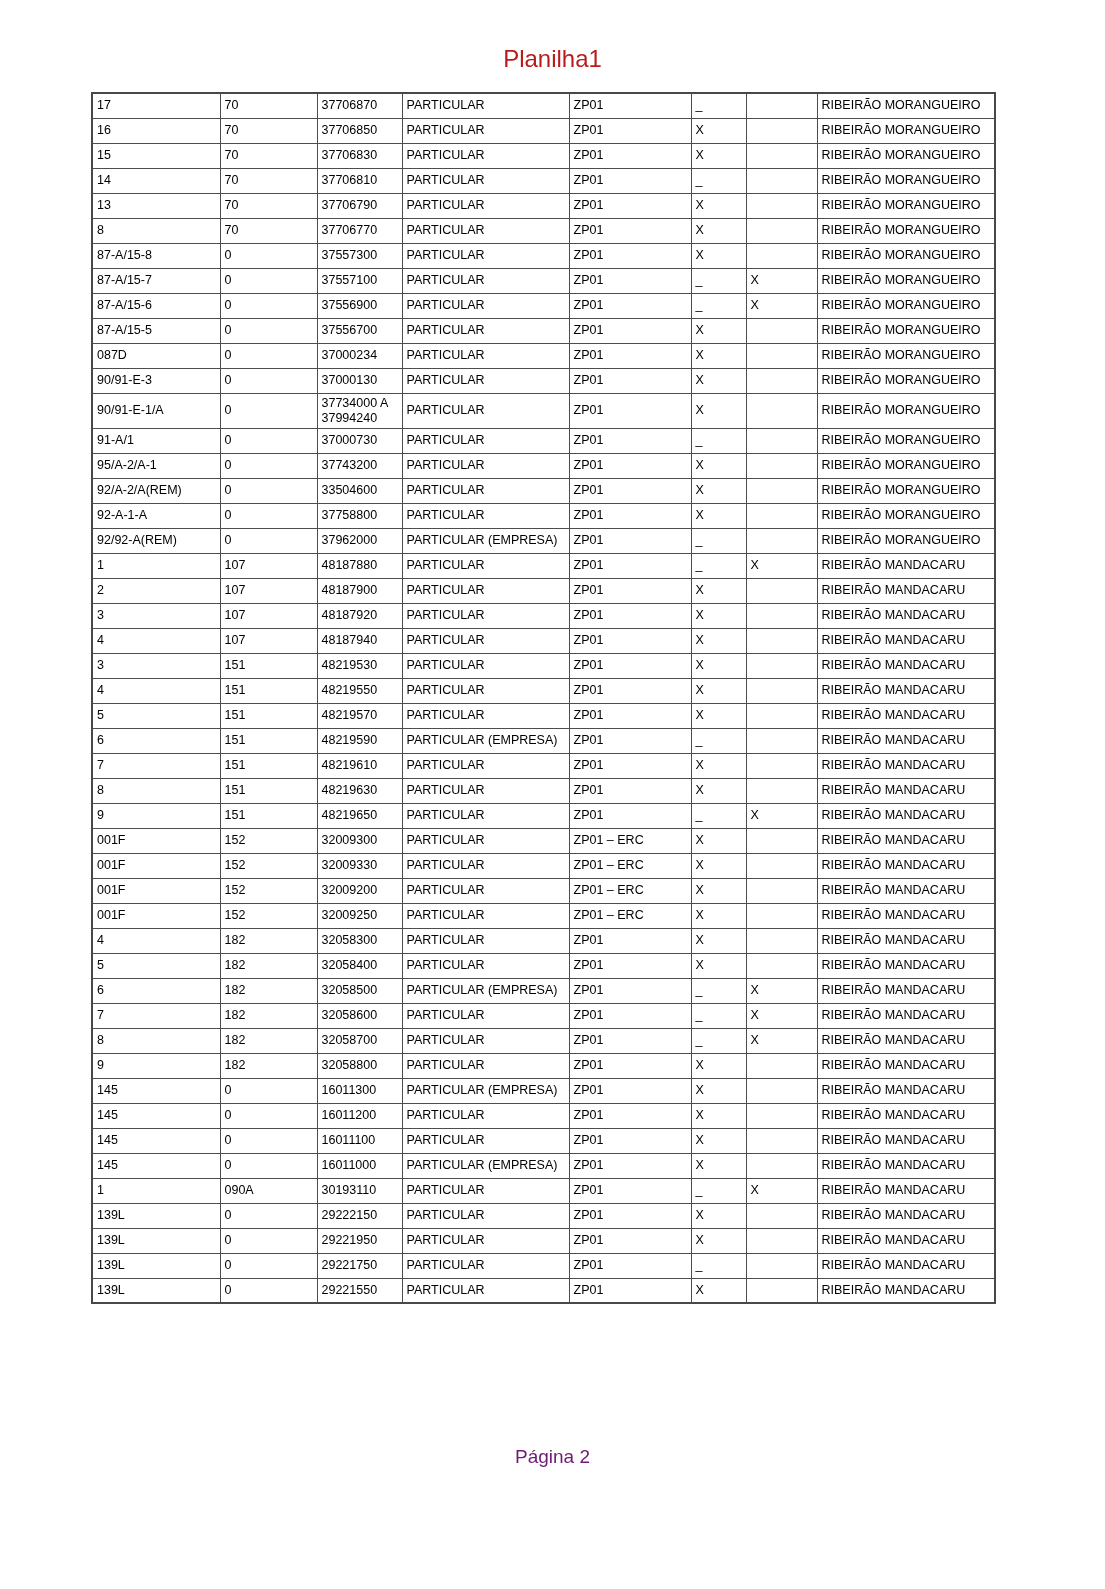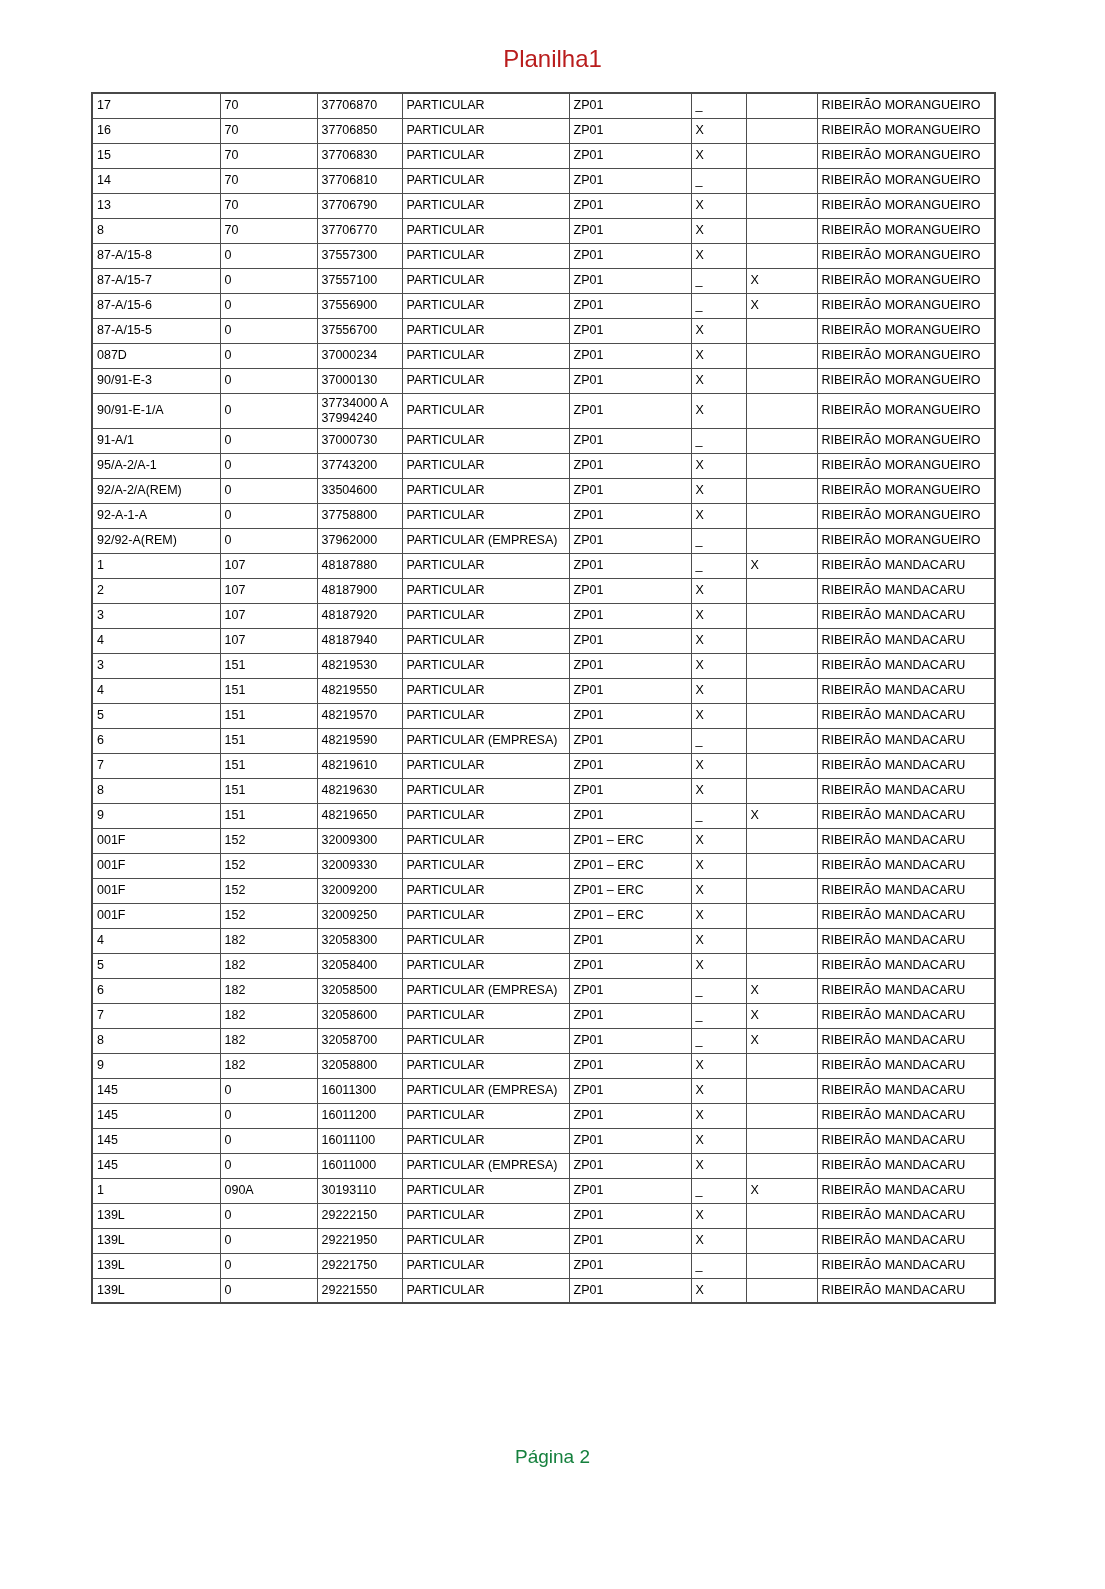--- a/index.html
+++ b/index.html
@@ -50,21 +50,21 @@
     padding-left: 26px;
   }
   .page-footer {
     position: absolute;
     top: 1446px;
     left: 0;
     width: 1105px;
     text-align: center;
     font-size: 19px;
     line-height: 22px;
-    color: #15803d;
+    color: #701a75;
   }
 </style>
 </head>
 <body>
 
 <div class="page">
 
   <div class="sheet-title">Planilha1</div>
 
   <table class="data-table">

